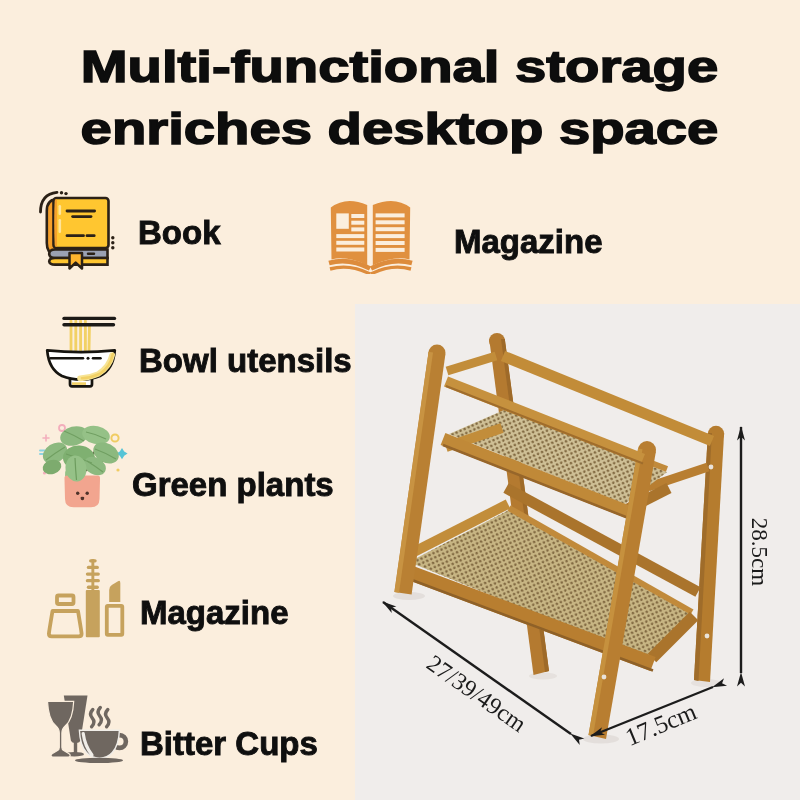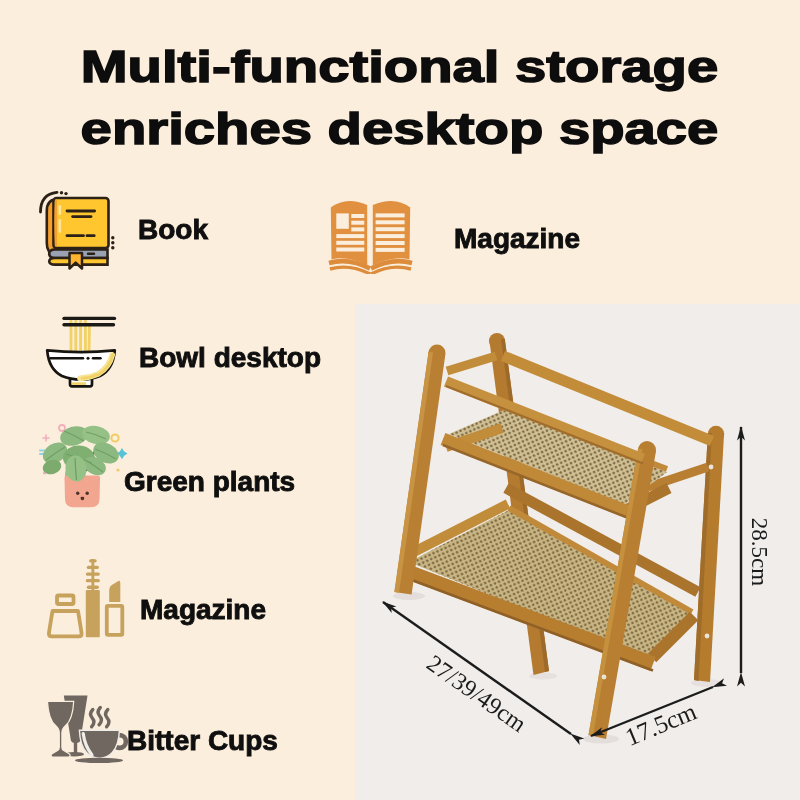--- a/index.html
+++ b/index.html
@@ -1,21 +1,21 @@
 <!DOCTYPE html>
 <html><head>
 <meta charset="utf-8">
 <style>
   html,body{margin:0;padding:0;}
   body{width:800px;height:800px;background:#fbeedd;font-family:"Liberation Sans",sans-serif;overflow:hidden;position:relative;}
   .title{position:absolute;left:0;top:36px;width:800px;text-align:center;color:#0d0d0d;
          font-weight:700;font-size:45px;line-height:62px;letter-spacing:0px;
          transform:scaleX(1.25);transform-origin:402px 0;
          -webkit-text-stroke:1.5px #0d0d0d;}
-  .lbl{position:absolute;color:#0f0f0f;font-weight:700;font-size:28px;-webkit-text-stroke:0.9px #0f0f0f;white-space:nowrap;}
+  .lbl{position:absolute;color:#0f0f0f;font-weight:700;font-size:33px;-webkit-text-stroke:0.9px #0f0f0f;white-space:nowrap;}
   .ico{position:absolute;}
   #photo{position:absolute;left:355px;top:304px;width:445px;height:496px;background:#f0edeb;}
 </style>
 </head>
 <body>
 
 <div class="title">Multi-functional storage<br>enriches desktop space</div>
 
 <svg class="ico" style="left:36px;top:186px" width="84" height="88" viewBox="0 0 84 88">
   <path d="M4.5,26 Q4.5,8 21,6.3" fill="none" stroke="#2b2117" stroke-width="2.8" stroke-linecap="round"></path>
@@ -89,21 +89,21 @@
   <path d="M3.2,37.4 Q4.8,56.5 18,63 Q26.5,66.6 37,66.6 Q47.5,66.6 56,63 Q69.2,56.5 70.8,37.4 Q37,41 3.2,37.4 Z" fill="#ffffff" stroke="#16140f" stroke-width="2.7" stroke-linejoin="round"></path>
 
   <path d="M68.2,42 Q65.4,54 54.2,61 Q45,65 36,65.4" fill="none" stroke="#f7e494" stroke-width="5.6" stroke-linecap="round"></path>
   <path d="M68.8,41 Q66.3,53.8 56,60.7 Q47,64.8 38,65.2" fill="none" stroke="#f2d165" stroke-width="2.6" stroke-linecap="round"></path>
 
   <line x1="6.5" y1="45.3" x2="39" y2="45.3" stroke="#16140f" stroke-width="2.5" stroke-linecap="round"></line>
   <circle cx="44" cy="45.3" r="1.5" fill="#16140f"></circle>
   <line x1="49" y1="45.3" x2="56.5" y2="45.3" stroke="#16140f" stroke-width="2.5" stroke-linecap="round"></line>
 </svg>
 
-<div class="lbl" style="left:139px;top:342px">Bowl desktop</div>
+<div class="lbl" style="left:139px;top:342px">Bowl utensils</div>
 
 <svg class="ico" style="left:38px;top:422px" width="90" height="90" viewBox="0 0 90 90">
 
   <circle cx="24" cy="6" r="3" fill="none" stroke="#f3aebc" stroke-width="1.8"></circle>
   <path d="M8,13 v6 M5,16 h6" stroke="#f3aebc" stroke-width="1.6" stroke-linecap="round" fill="none"></path>
   <circle cx="77" cy="16" r="3.6" fill="none" stroke="#f0cc62" stroke-width="2"></circle>
   <path d="M84,26 l2.2,3.4 3.4,2.2 -3.4,2.2 -2.2,3.4 -2.2,-3.4 -3.4,-2.2 3.4,-2.2 Z" fill="#56c4d6"></path>
   <path d="M2,28.5 h5 M2,32 h5" stroke="#8ed4e2" stroke-width="2" stroke-linecap="round"></path>
   <circle cx="6.5" cy="51" r="1.6" fill="#f3aebc"></circle>
   <circle cx="80" cy="48" r="1.6" fill="#f0cc62"></circle>
@@ -137,21 +137,21 @@
   <path d="M26.5,57 Q26,53.3 30,53.6 L58.5,53.6 Q62.5,53.3 62,57 L61.5,77 Q61.3,85.3 53,85.3 L35.5,85.3 Q27.2,85.3 27,77 Z" fill="#f2a58f"></path>
 
   <ellipse cx="38" cy="46.5" rx="10.5" ry="13" fill="#95c187" transform="rotate(-7 38 46.5)"></ellipse>
   <path d="M37,36 Q37.5,47 38.5,58" stroke="#6d9c5e" stroke-width="1.2" fill="none"></path>
 
   <circle cx="39.7" cy="71.2" r="1.7" fill="#4f322a"></circle>
   <circle cx="49.2" cy="71.2" r="1.7" fill="#4f322a"></circle>
   <path d="M42.7,75 Q44.4,74.3 46.1,75 Q46.5,78.3 44.4,78.3 Q42.3,78.3 42.7,75 Z" fill="#4f322a"></path>
 </svg>
 
-<div class="lbl" style="left:124px;top:466px">Green plants</div>
+<div class="lbl" style="left:132px;top:466px">Green plants</div>
 
 <svg class="ico" style="left:45px;top:556px" width="82" height="84" viewBox="0 0 82 84">
   <g fill="none" stroke="#c6a25d" stroke-width="3.8" stroke-linejoin="round">
 
     <rect x="12" y="39.5" width="16.5" height="8.5" rx="1.5"></rect>
 
     <path d="M7.5,55 L33,55 Q36.6,76.5 36.6,77.8 Q36.6,80.4 33.8,80.4 L6.7,80.4 Q3.9,80.4 3.9,77.8 Q3.9,76.5 7.5,55 Z"></path>
 
     <rect x="61.8" y="49.8" width="15.5" height="29" rx="1"></rect>
   </g>
@@ -191,21 +191,21 @@
     <circle cx="74.5" cy="49.5" r="6.4" fill="none" stroke="#6f6760" stroke-width="4.6"></circle>
 
     <path d="M34.4,38.3 Q35,53.5 41.5,60.5 Q46.5,66.2 54.5,66.2 Q62.5,66.2 67.3,60.5 Q73.8,53.5 74.4,38.3 Z" stroke="#f0ede8" stroke-width="1.4"></path>
 
     <ellipse cx="54" cy="68.4" rx="24" ry="2.7"></ellipse>
   </g>
 
   <path d="M38.2,41.5 Q39.8,54 47,63" fill="none" stroke="#f0ede8" stroke-width="3.2" stroke-linecap="round"></path>
 </svg>
 
-<div class="lbl" style="left:127px;top:725px">Bitter Cups</div>
+<div class="lbl" style="left:140px;top:725px">Bitter Cups</div>
 
 <div id="photo">
 <svg width="445" height="496" viewBox="355 304 445 496">
   <defs>
     <pattern id="rat" width="6.2" height="6.2" patternUnits="userSpaceOnUse" patternTransform="rotate(21)">
       <circle cx="1.55" cy="1.55" r="1.32" fill="#826a42"></circle>
       <circle cx="4.65" cy="4.65" r="1.32" fill="#826a42"></circle>
     </pattern>
     <marker id="ah" markerWidth="16" markerHeight="10" refX="1" refY="5" orient="auto" markerUnits="userSpaceOnUse">
       <path d="M0,5 L14.5,1 L10.8,5 L14.5,9 Z" fill="#1c1c1c"></path>

